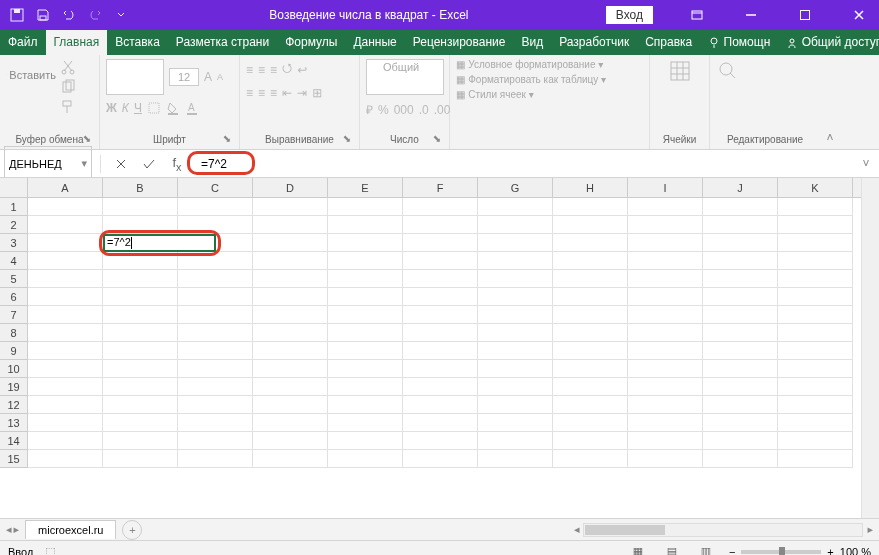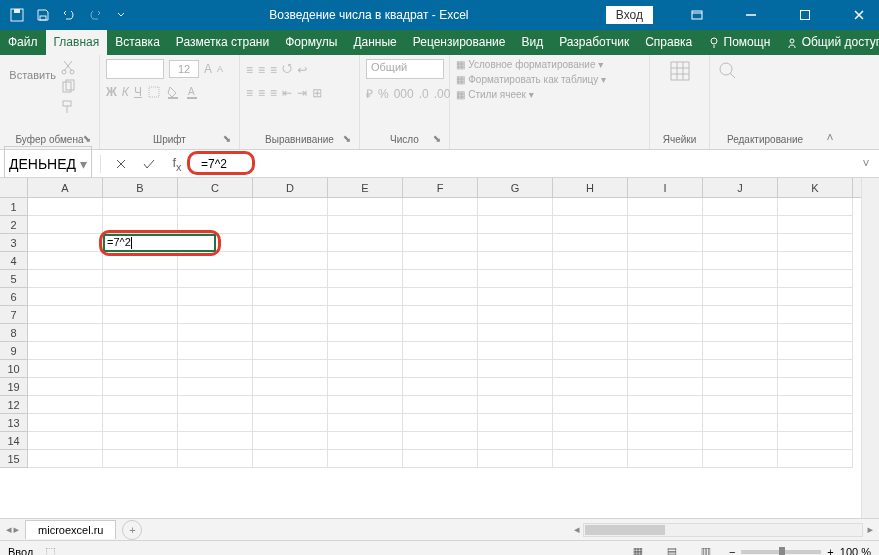--- a/index.html
+++ b/index.html
@@ -1,19 +1,19 @@
 <!DOCTYPE html>
 <html><head>
 <meta charset="utf-8">
 <style>
 * { margin: 0; padding: 0; box-sizing: border-box; font-family: "Segoe UI", Arial, sans-serif; }
 body { width: 879px; height: 555px; background: #fff; overflow: hidden; font-size: 12px; }
 
 
-.titlebar { height: 30px; background: #0369a1; display: flex; align-items: center; color: #fff; }
+.titlebar { height: 30px; background: #6d28d9; display: flex; align-items: center; color: #fff; }
 .titlebar .qat { display: flex; align-items: center; padding-left: 6px; gap: 4px; }
 .titlebar .qat .ic { width: 22px; height: 22px; display: flex; align-items: center; justify-content: center; color: #fff; opacity: .9; }
 .titlebar .title { flex: 1; text-align: center; font-size: 12px; }
 .titlebar .winbtns { display: flex; align-items: center; gap: 14px; }
 .titlebar .btn-login { background: #fff; color: #333; padding: 2px 10px; font-size: 12px; margin-right: 10px; }
 .titlebar .winbtn { width: 40px; height: 30px; display: flex; align-items: center; justify-content: center; color: #fff; }
 
 
 .tabs { height: 25px; background: #217346; display: flex; color: #fff; font-size: 12px; }
 .tabs .tab { padding: 5px 8px; cursor: pointer; white-space: nowrap; }
@@ -22,28 +22,28 @@
 .tabs .tab svg, .tabs .tab .ic { vertical-align: middle; }
 
 
 .ribbon { height: 95px; background: #f3f3f3; border-bottom: 1px solid #d4d4d4; display: flex; }
 .group { border-right: 1px solid #e1e1e1; padding: 4px 6px 2px; display: flex; flex-direction: column; justify-content: space-between; }
 .group .controls { flex: 1; display: flex; align-items: flex-start; gap: 4px; color: #b8b8b8; }
 .group .glabel { text-align: center; font-size: 10px; color: #666; padding: 2px 0; position: relative; }
 .group .glabel .launcher { position: absolute; right: 0; bottom: 2px; width: 12px; height: 12px; color: #888; }
 .bigbtn { display: flex; flex-direction: row; align-items: center; justify-content: center; width: 50px; color: #888; font-size: 11px; gap: 2px; }
 .smallstack { display: flex; flex-direction: column; gap: 4px; justify-content: center; }
-.fontbox { border: 1px solid #ccc; background: #fff; padding: 1px 4px; font-size: 11px; color: #aaa; width: 58px; height: 20px; }
+.fontbox { border: 1px solid #ccc; background: #fff; padding: 1px 16px; font-size: 11px; color: #aaa; width: 58px; height: 36px; }
 .sizebox { border: 1px solid #ccc; background: #fff; padding: 1px 4px; font-size: 11px; color: #aaa; width: 30px; height: 18px; text-align: left; }
 .btnrow { display: flex; gap: 5px; color: #bbb; font-size: 12px; align-items: center; }
 .btnrow span, .btnrow div { display: inline-flex; align-items: center; justify-content: center; }
 
 
 .fbar { height: 28px; border-bottom: 1px solid #d4d4d4; display: flex; align-items: center; background: #fff; padding: 2px 4px; gap: 4px; }
-.namebox { width: 88px; height: 20px; border: 1px solid #ccc; font-size: 14px; padding: 17px 4px; display: flex; align-items: center; justify-content: space-between; }
+.namebox { width: 88px; height: 20px; border: 1px solid #ccc; font-size: 11px; padding: 17px 4px; display: flex; align-items: center; justify-content: space-between; }
 .fbar .sep { width: 1px; height: 18px; background: #e1e1e1; margin: 0 4px; }
 .fbar .fbtn { width: 24px; height: 20px; display: flex; align-items: center; justify-content: center; color: #666; }
 .fbar .finput { flex: 1; font-size: 12px; padding: 2px 8px; position: relative; }
 .fbar .expand { width: 18px; color: #888; text-align: center; }
 .hl-red { position: absolute; border: 3px solid #e03b2a; border-radius: 10px; pointer-events: none; }
 
 
 .gridwrap { position: relative; height: 340px; overflow: hidden; background: #fff; }
 .corner { position: absolute; left: 0; top: 0; width: 28px; height: 20px; background: #f0f0f0; border-right: 1px solid #ccc; border-bottom: 1px solid #ccc; }
 .colheads { position: absolute; left: 28px; top: 0; right: 18px; height: 20px; display: flex; background: #f0f0f0; border-bottom: 1px solid #ccc; }

